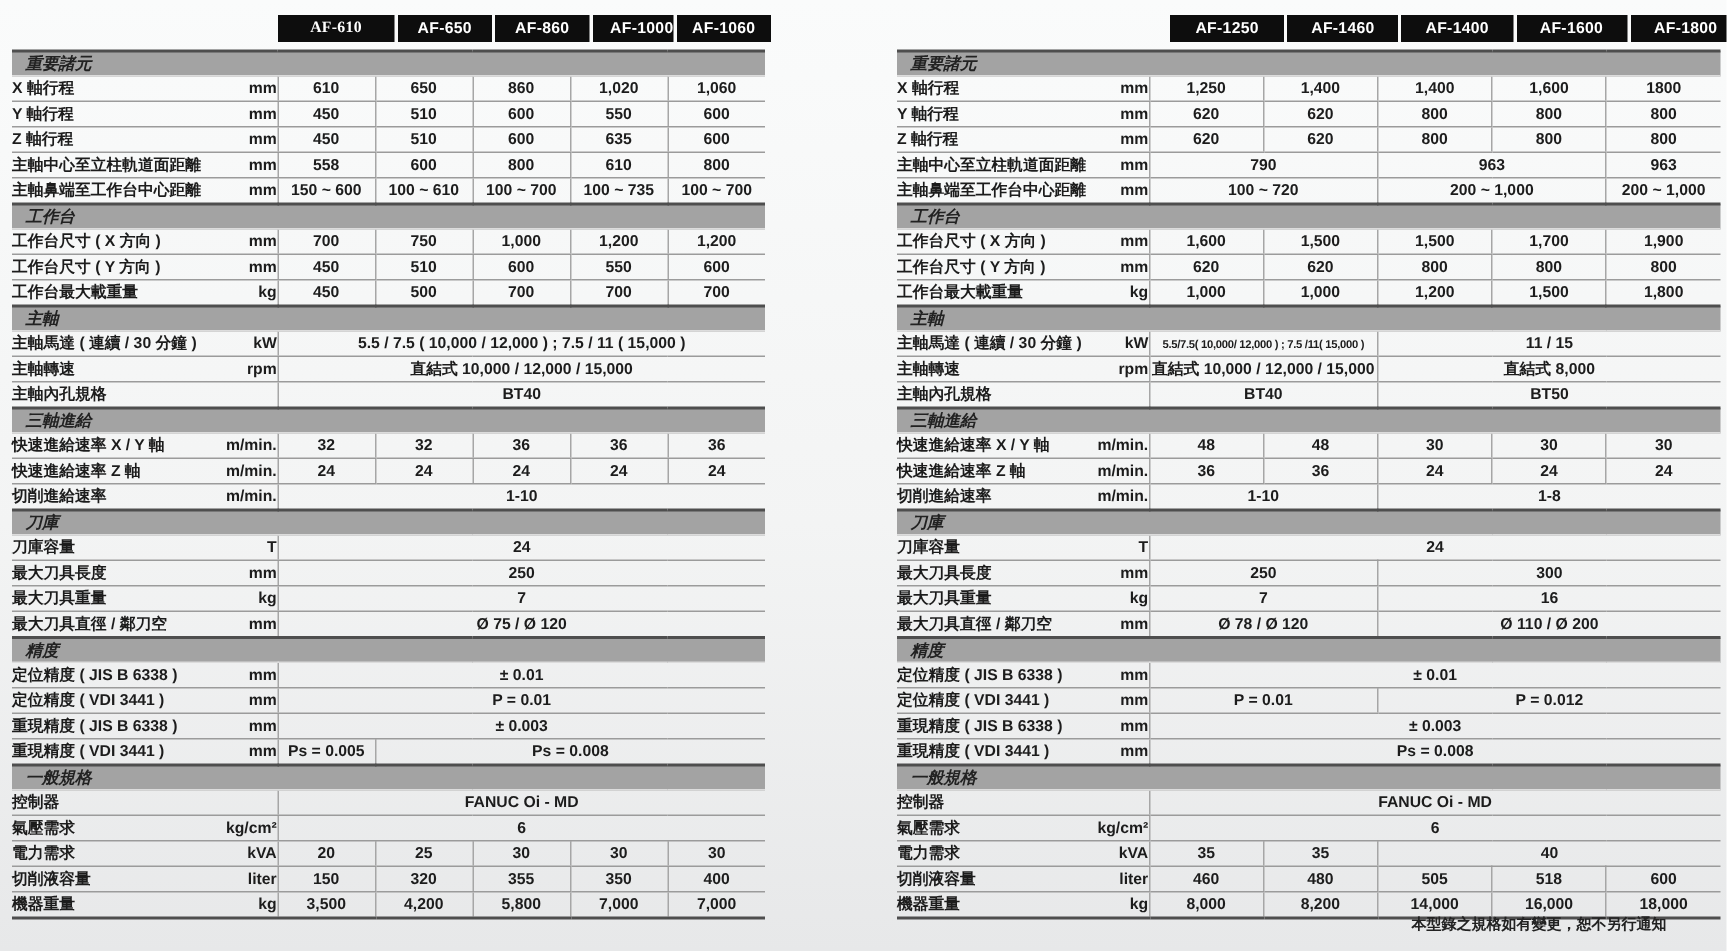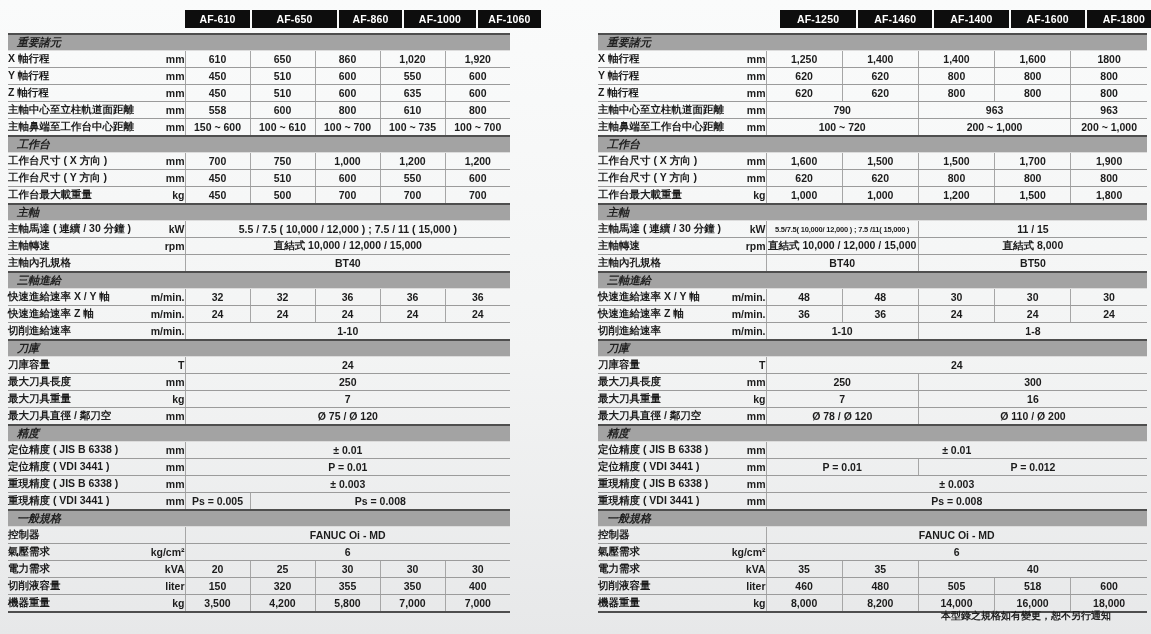--- a/index.html
+++ b/index.html
@@ -46,24 +46,24 @@
     text-align:right;font-size:10px;font-weight:bold;color:#222222;
   }
 </style>
 </head>
 <body>
 
 <div class="page">
   <div class="spec-wrap left">
       <div class="models-row">
         <div class="spacer" style="width: 177px;"></div>
-        <div class="model-cell first" style="width: 65px;">AF-610</div>
-        <div class="model-cell" style="width: 87px;">AF-650</div>
+        <div class="model-cell first" style="width: 78px; font-family: Liberation Serif, serif;">AF-610</div>
+        <div class="model-cell" style="width: 65px;">AF-650</div>
         <div class="model-cell" style="width: 65px;">AF-860</div>
-        <div class="model-cell" style="width: 74px;">AF-1000</div>
+        <div class="model-cell" style="width: 56px; text-align: right;">AF-1000</div>
         <div class="model-cell" style="width: 65px;">AF-1060</div>
       </div>
       <table class="spec">
         <colgroup>
           <col style="width: 132px;">
           <col style="width: 45px;">
           <col style="width: 65px;">
           <col style="width: 65px;">
           <col style="width: 65px;">
           <col style="width: 65px;">
@@ -73,21 +73,21 @@
           <tr class="section-row">
             <td colspan="7">重要諸元</td>
           </tr>
           <tr class="spec-row">
             <td class="label">X 軸行程</td>
             <td class="unit">mm</td>
             <td class="val">610</td>
             <td class="val">650</td>
             <td class="val">860</td>
             <td class="val">1,020</td>
-            <td class="val">1,920</td>
+            <td class="val">1,060</td>
           </tr>
           <tr class="spec-row">
             <td class="label">Y 軸行程</td>
             <td class="unit">mm</td>
             <td class="val">450</td>
             <td class="val">510</td>
             <td class="val">600</td>
             <td class="val">550</td>
             <td class="val">600</td>
           </tr>

